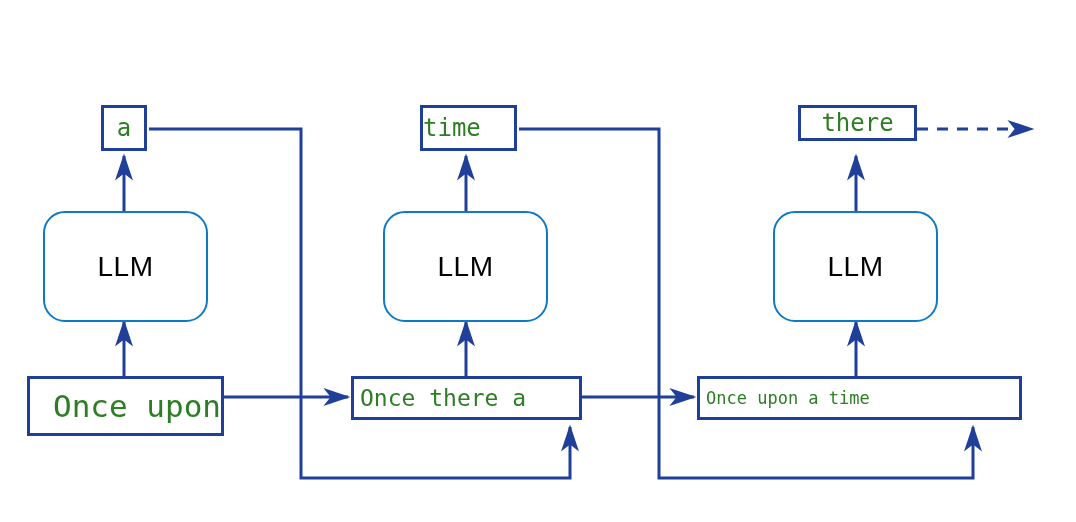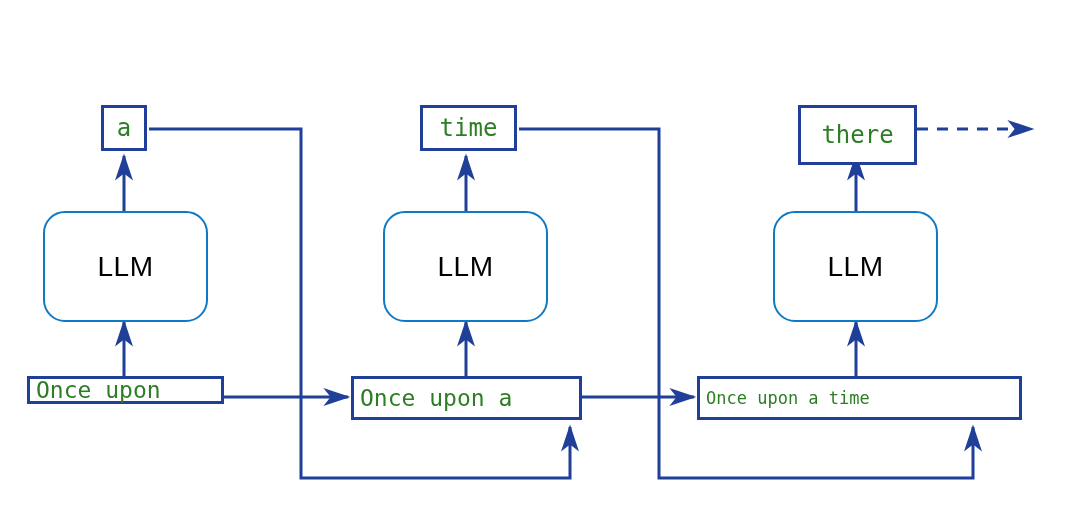--- a/index.html
+++ b/index.html
@@ -96,37 +96,37 @@
   </svg>
 
   <div class="node token-box" style="left:101px; top:105px; width:46px; height:46px; font-size:24px; justify-content:center; padding:0;">
     <span class="tok-text">a</span>
   </div>
 
   <div class="node llm-box" style="left:43px; top:211px; width:165px; height:111px;">
     <span>LLM</span>
   </div>
 
-  <div class="node seq-box" style="left:27px; top:376px; width:197px; height:28px; font-size:23px;">
+  <div class="node seq-box" style="left:27px; top:376px; width:197px; height:60px; font-size:31px;justify-content:flex-end;">
     <span>Once upon</span>
   </div>
 
-  <div class="node token-box" style="left:420px; top:105px; width:97px; height:46px; font-size:24px; justify-content:center; padding:0;">
+  <div class="node token-box" style="left:420px; top:105px; width:97px; height:46px; font-size:24px; justify-content:flex-start; padding:0;">
     <span class="tok-text">time</span>
   </div>
 
   <div class="node llm-box" style="left:383px; top:211px; width:165px; height:111px;">
     <span>LLM</span>
   </div>
 
   <div class="node seq-box" style="left:351px; top:376px; width:231px; height:44px; font-size:23px;">
-    <span>Once upon a</span>
+    <span>Once there a</span>
   </div>
 
-  <div class="node token-box" style="left:798px; top:105px; width:119px; height:60px; font-size:24px; justify-content:center; padding:0;">
+  <div class="node token-box" style="left:798px; top:105px; width:119px; height:36px; font-size:24px; justify-content:center; padding:0;">
     <span class="tok-text">there</span>
   </div>
 
   <div class="node llm-box" style="left:773px; top:211px; width:165px; height:111px;">
     <span>LLM</span>
   </div>
 
   <div class="node seq-box" style="left:697px; top:376px; width:325px; height:44px; font-size:17px;">
     <span>Once upon a time</span>
   </div>

